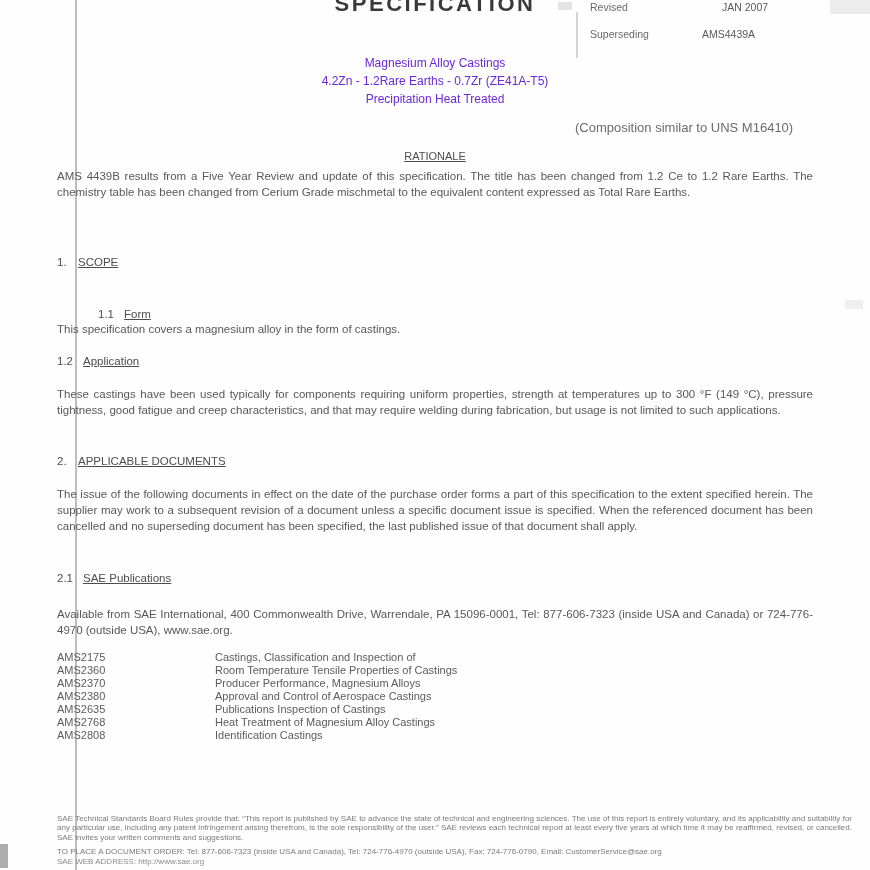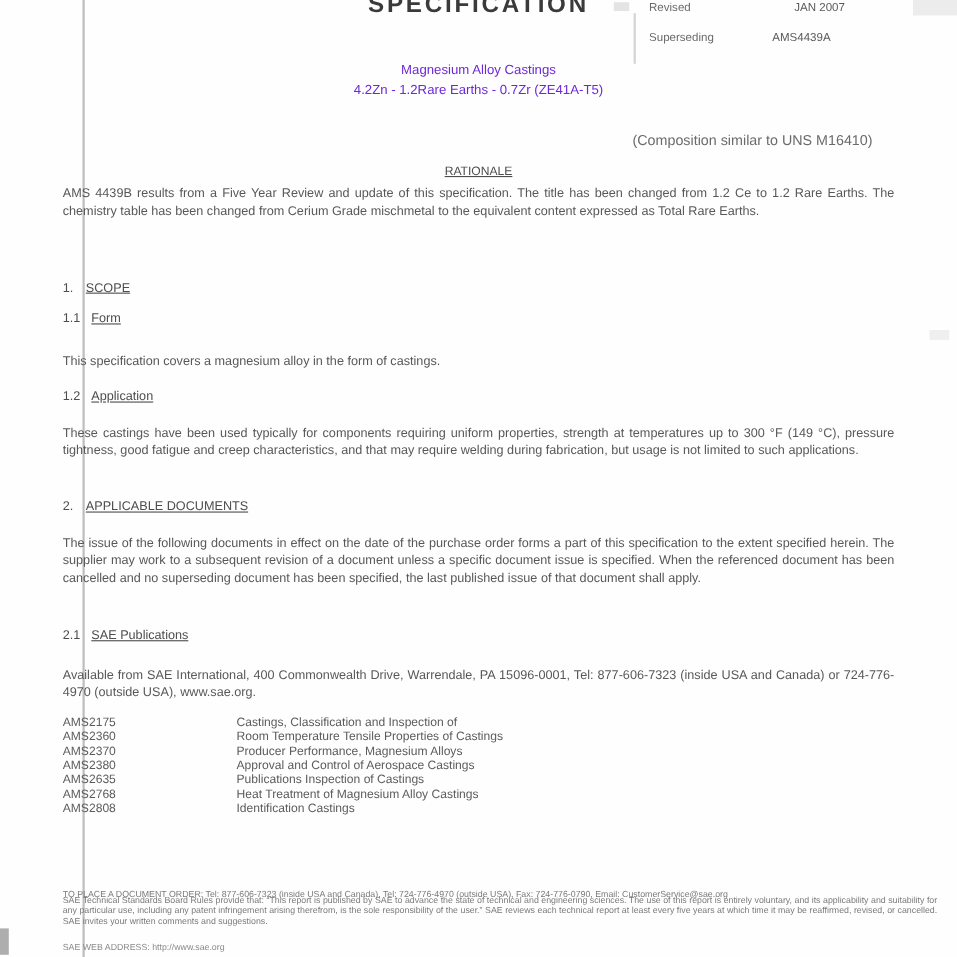--- a/index.html
+++ b/index.html
@@ -43,21 +43,21 @@
   .doc-row{position:absolute;left:57px;width:756px;height:13px;
     font-size:11px;color:#5c5c5c;}
   .doc-num{position:absolute;left:0;white-space:nowrap;}
   .doc-title{position:absolute;left:158px;white-space:nowrap;}
   
   .footer-notice{
     left:57px;top:814px;width:795px;
     font-size:8px;line-height:9.3px;
     text-align:justify;color:#7a7a7a;
   }
-  .footer-line1{left:57px;top:808px;width:795px;font-size:8px;color:#7a7a7a;white-space:nowrap;}
+  .footer-line1{left:57px;top:847px;width:795px;font-size:8px;color:#7a7a7a;white-space:nowrap;}
   .footer-line2{left:57px;top:857px;width:795px;font-size:8px;color:#8a8a8a;white-space:nowrap;}
   
   .edge-line{left:75px;top:0;width:2px;height:870px;background:#bdbdbd;}
   .box-line{left:576px;top:12px;width:2px;height:46px;background:#d4d4d4;}
   .smudge{background:#e4e4e4;}
   .corner-mark{left:0;top:844px;width:8px;height:24px;background:#aeaeae;}
 </style>
 </head>
 <body>
 
@@ -75,31 +75,32 @@
     <div class="abs spec-word">SPECIFICATION</div>
 
     <span class="abs hdr-label" style="left:590px;top:1px;">Revised</span>
     <span class="abs hdr-value" style="left:722px;top:1px;">JAN 2007</span>
     <span class="abs hdr-label" style="left:590px;top:28px;">Superseding</span>
     <span class="abs hdr-value" style="left:702px;top:28px;">AMS4439A</span>
 
     <div class="abs title-block">
       <div>Magnesium Alloy Castings</div>
       <div>4.2Zn - 1.2Rare Earths - 0.7Zr (ZE41A-T5)</div>
+      <div>Precipitation Heat Treated</div>
     </div>
     <div class="abs comp-note">(Composition similar to UNS M16410)</div>
 
     <div class="abs rationale-h">RATIONALE</div>
     <div class="abs para" style="top:168px;">AMS 4439B results from a Five Year Review and update of this specification. The title has been changed from 1.2 Ce to 1.2 Rare Earths. The chemistry table has been changed from Cerium Grade mischmetal to the equivalent content expressed as Total Rare Earths.</div>
 
     <div class="abs sec t1" style="top:256px;">
       <span class="sec-num">1.</span><span class="sec-title">SCOPE</span>
     </div>
 
-    <div class="abs sec t2" style="top:284px;">
+    <div class="abs sec t2" style="top:308px;margin-left:41px;">
       <span class="sec-num">1.1</span><span class="sec-title">Form</span>
     </div>
     <div class="abs para" style="top:321px;">This specification covers a magnesium alloy in the form of castings.</div>
 
     <div class="abs sec t2" style="top:355px;">
       <span class="sec-num">1.2</span><span class="sec-title">Application</span>
     </div>
     <div class="abs para" style="top:386px;">These castings have been used typically for components requiring uniform properties, strength at temperatures up to 300 °F (149 °C), pressure tightness, good fatigue and creep characteristics, and that may require welding during fabrication, but usage is not limited to such applications.</div>
 
     <div class="abs sec t1" style="top:455px;">

